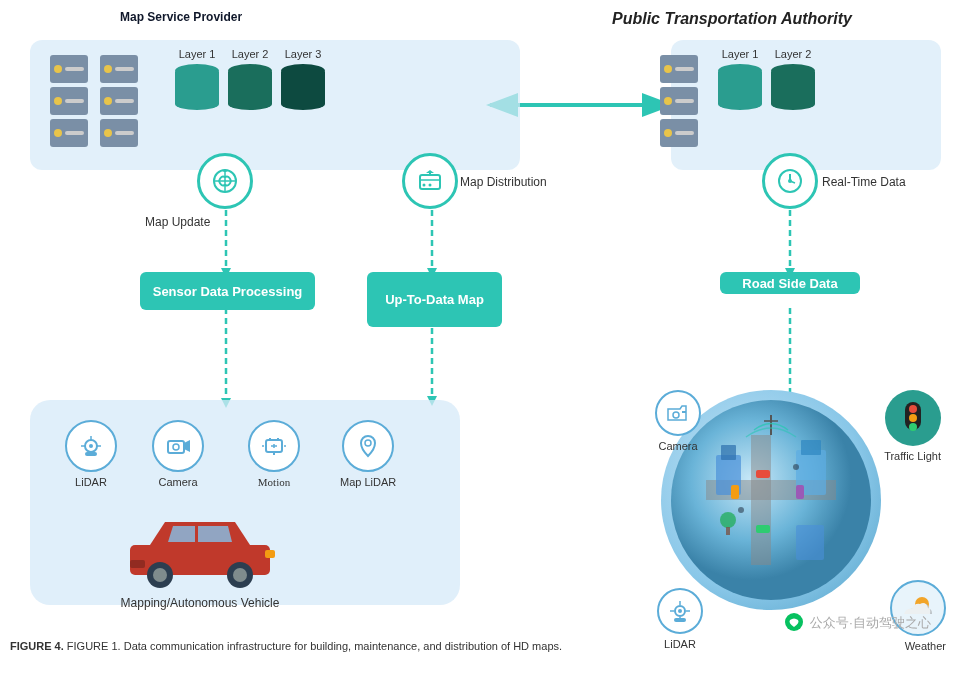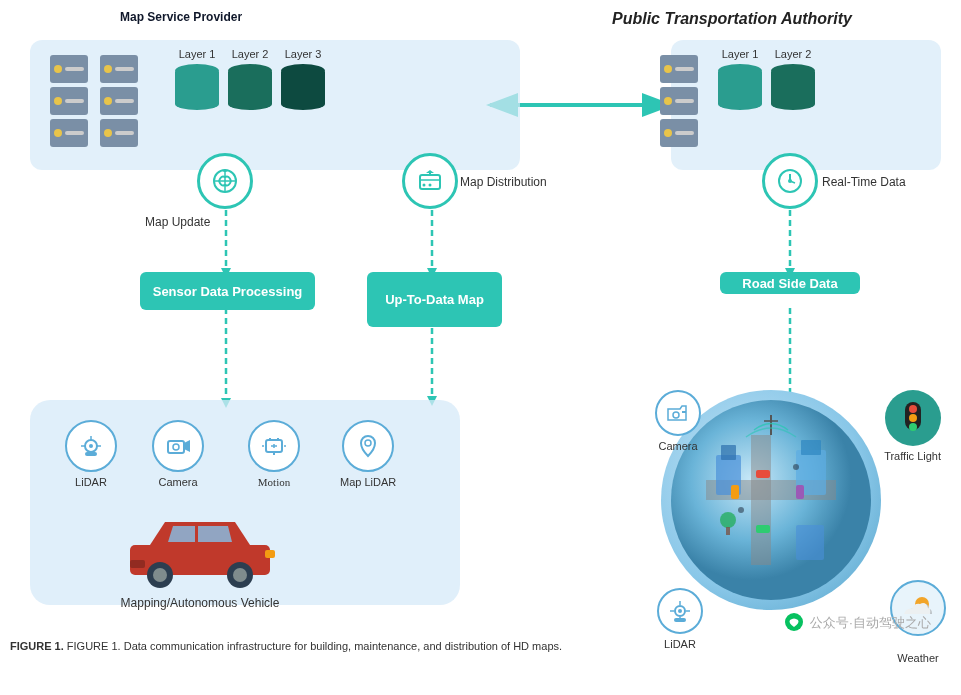--- a/index.html
+++ b/index.html
@@ -498,33 +498,33 @@
         <line x1="13" y1="3" x2="13" y2="7" stroke="#5bacd8" stroke-width="1.5"></line>
         <line x1="13" y1="19" x2="13" y2="23" stroke="#5bacd8" stroke-width="1.5"></line>
         <line x1="3" y1="13" x2="7" y2="13" stroke="#5bacd8" stroke-width="1.5"></line>
         <line x1="19" y1="13" x2="23" y2="13" stroke="#5bacd8" stroke-width="1.5"></line>
         <rect x="7" y="20" width="12" height="4" rx="2" fill="#5bacd8"></rect>
       </svg>
     </div>
     <span style="font-size:11px;color:#333;">LiDAR</span>
   </div>
 
-  <div style="position:absolute; right:15px; top:580px; display:flex; flex-direction:column; align-items:center; gap:16px;">
+  <div style="position:absolute; right:15px; top:580px; display:flex; flex-direction:column; align-items:flex-end; gap:4px;">
     <div style="width:56px;height:56px;border-radius:50%;background:#e8f4fb;border:2.5px solid #5bacd8;display:flex;align-items:center;justify-content:center;">
       <svg width="32" height="28" viewBox="0 0 32 28">
         <circle cx="20" cy="10" r="7" fill="#f39c12" opacity="0.9"></circle>
         <path d="M4 20 Q6 14 12 15 Q14 10 20 11 Q26 8 27 15 Q30 15 30 20 Z" fill="#bdc3c7"></path>
         <path d="M2 20 Q4 14 10 15 Q12 9 18 10 Q24 7 26 14 Q29 14 28 20 Z" fill="#ecf0f1"></path>
       </svg>
     </div>
     <span style="font-size:11px;color:#333;">Weather</span>
   </div>
 
   <div class="caption">
-    <strong>FIGURE 1. </strong>
+    <strong>FIGURE 4. </strong>
     <span>FIGURE 1.  Data communication infrastructure for building, maintenance, and distribution of HD maps.</span>
   </div>
 
   <div class="watermark">
     <svg width="20" height="20" viewBox="0 0 20 20">
       <circle cx="10" cy="10" r="9" fill="#07c160"></circle>
       <path d="M6 8 Q10 5 14 8 Q16 11 10 15 Q4 11 6 8Z" fill="#fff"></path>
     </svg>
     <span>公众号·自动驾驶之心</span>
   </div>

